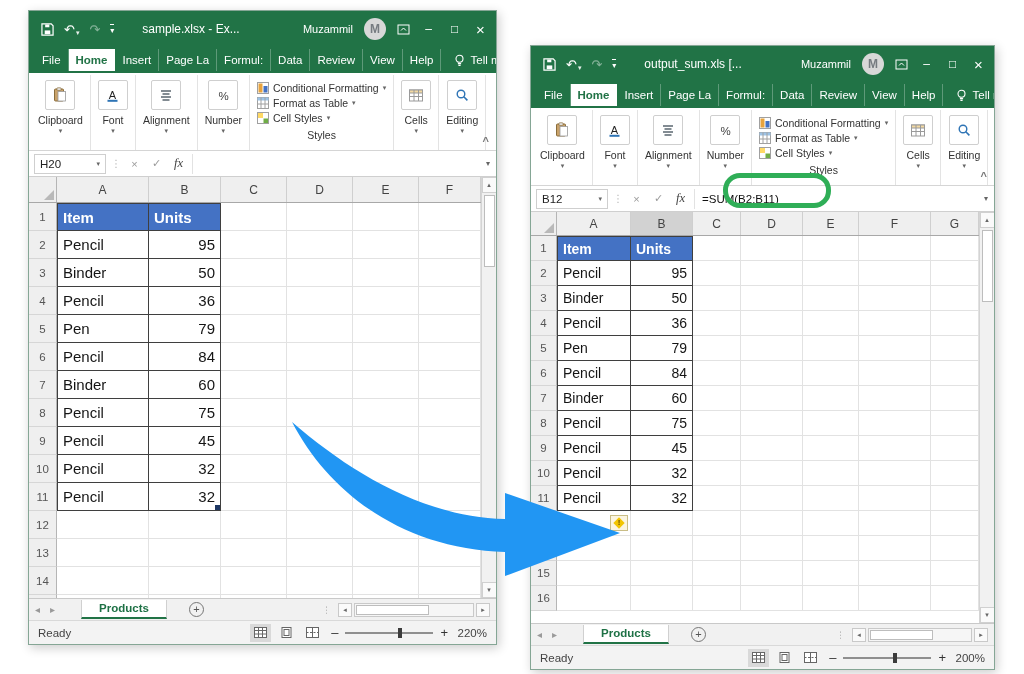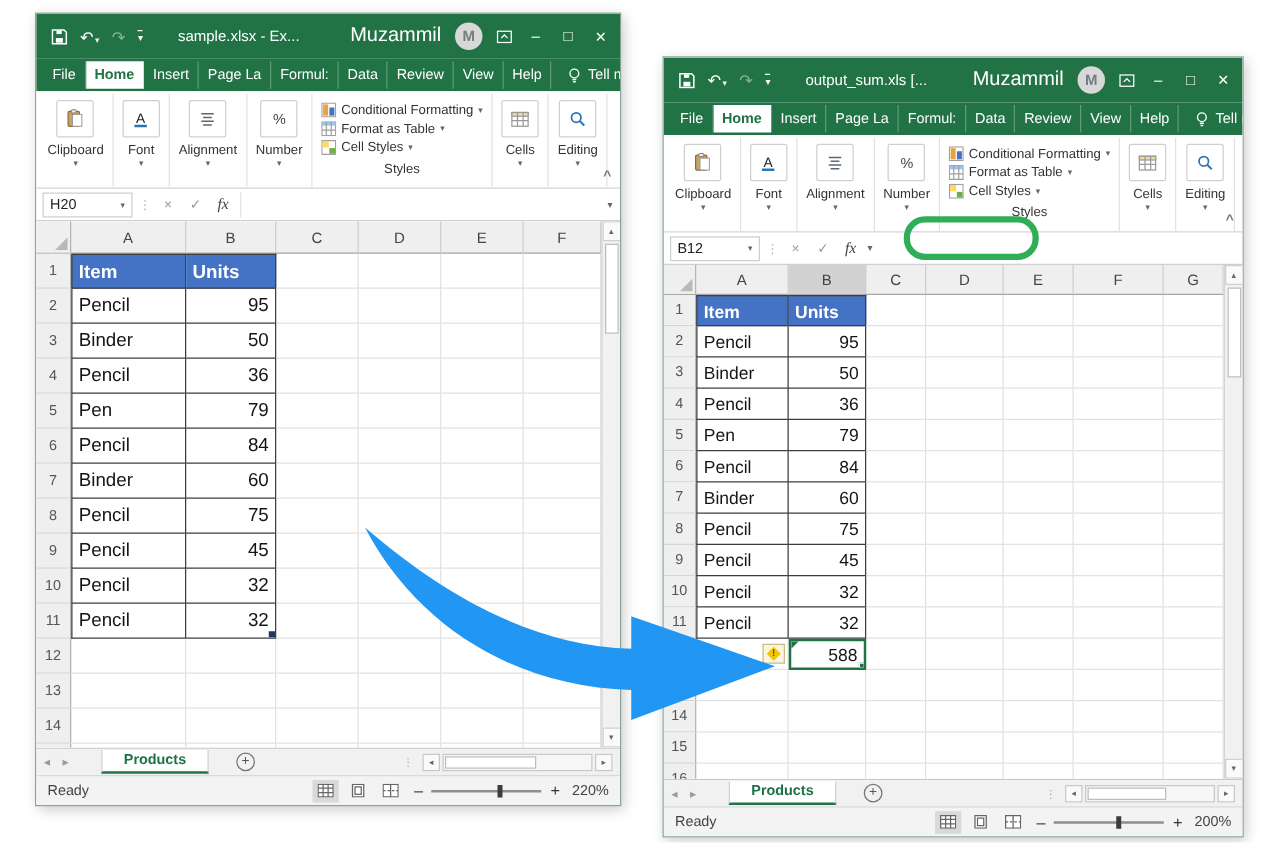--- a/index.html
+++ b/index.html
@@ -11,21 +11,21 @@
   #win-right{left:530px;top:45px;width:465px;height:625px;z-index:5}
 
   .titlebar{flex:0 0 36px;background:#217346;display:flex;align-items:center;color:#fff;padding:0 8px}
   .qa{display:flex;align-items:center;gap:10px;margin-left:4px}
   .qabtn{color:#fff;font-size:13px;display:inline-flex;align-items:flex-end;line-height:1}
   .qabtn .mini{font-size:7px;margin-left:1px;opacity:.9}
   .dim{opacity:.45}
   .qat-more{font-size:8px;border-top:1px solid #fff;padding-top:2px}
   .wtitle{margin-left:28px;font-size:12px;white-space:nowrap;overflow:hidden;max-width:150px}
   .tbright{margin-left:auto;display:flex;align-items:center;gap:11px}
-  .uname{font-size:16px}
+  .uname{font-size:11px}
   .avatar{width:22px;height:22px;border-radius:50%;background:#d8d8d8;color:#767b80;font-size:12px;font-weight:bold;display:flex;align-items:center;justify-content:center}
   .wc{font-size:12px;width:15px;text-align:center;line-height:1}
   .wclose{font-size:15px}
 
   .menubar{flex:0 0 26px;background:#217346;display:flex;align-items:center;padding:0 6px;color:#fff}
   .mtab{font-size:11.5px;padding:5px 7px;border-right:1px solid rgba(255,255,255,.28);white-space:nowrap}
   .mtab.active{background:#fff;color:#217346;font-weight:bold}
   .mright{display:flex;align-items:center;gap:5px;font-size:11.5px;margin-left:13px;white-space:nowrap}
   .flexsp{flex:1 1 auto}
 
@@ -644,20 +644,21 @@
       </div>
       <div class="fbar">
         <div class="namebox">
           <span class="nbval">B12</span>
           <span class="nbdrop">▾</span>
         </div>
         <span class="fdots">⋮</span>
         <span class="fxb">×</span>
         <span class="fxb">✓</span>
         <span class="fxb fxi">fx</span>
+        <div class="finput">=SUM(B2:B11)</div>
         <span class="fexp">▾</span>
       </div>
       <div class="grid">
         <div class="ghdr" style="height: 24px;">
           <div class="gcorner" style="flex: 0 0 26px;"></div>
           <div class="gcol" style="flex: 0 0 74px;">A</div>
           <div class="gcol selcol" style="flex: 0 0 62px;">B</div>
           <div class="gcol" style="flex: 0 0 48px;">C</div>
           <div class="gcol" style="flex: 0 0 62px;">D</div>
           <div class="gcol" style="flex: 0 0 56px;">E</div>
@@ -761,30 +762,20 @@
           <div class="gcell" style="flex: 0 0 48px; font-size: 14px;"></div>
           <div class="gcell" style="flex: 0 0 62px; font-size: 14px;"></div>
           <div class="gcell" style="flex: 0 0 56px; font-size: 14px;"></div>
           <div class="gcell" style="flex: 0 0 72px; font-size: 14px;"></div>
           <div class="gcell" style="flex: 1 1 auto; font-size: 14px;"></div>
         </div>
         <div class="grow" style="height: 25px;">
           <div class="gnum" style="flex: 0 0 26px;">11</div>
           <div class="gcell dcell lb" style="flex: 0 0 74px; font-size: 14px;">Pencil</div>
           <div class="gcell dcell num" style="flex: 0 0 62px; font-size: 14px;">32</div>
-          <div class="gcell" style="flex: 0 0 48px; font-size: 14px;"></div>
-          <div class="gcell" style="flex: 0 0 62px; font-size: 14px;"></div>
-          <div class="gcell" style="flex: 0 0 56px; font-size: 14px;"></div>
-          <div class="gcell" style="flex: 0 0 72px; font-size: 14px;"></div>
-          <div class="gcell" style="flex: 1 1 auto; font-size: 14px;"></div>
-        </div>
-        <div class="grow" style="height: 25px;">
-          <div class="gnum" style="flex: 0 0 26px;">12</div>
-          <div class="gcell" style="flex: 0 0 74px; font-size: 14px;"></div>
-          <div class="gcell selcell num" style="flex: 0 0 62px; font-size: 14px;">588<span class="tri"></span><span class="fh"></span></div>
           <div class="gcell" style="flex: 0 0 48px; font-size: 14px;"></div>
           <div class="gcell" style="flex: 0 0 62px; font-size: 14px;"></div>
           <div class="gcell" style="flex: 0 0 56px; font-size: 14px;"></div>
           <div class="gcell" style="flex: 0 0 72px; font-size: 14px;"></div>
           <div class="gcell" style="flex: 1 1 auto; font-size: 14px;"></div>
         </div>
         <div class="grow" style="height: 25px;">
           <div class="gnum" style="flex: 0 0 26px;">13</div>
           <div class="gcell" style="flex: 0 0 74px; font-size: 14px;"></div>
           <div class="gcell" style="flex: 0 0 62px; font-size: 14px;"></div>

